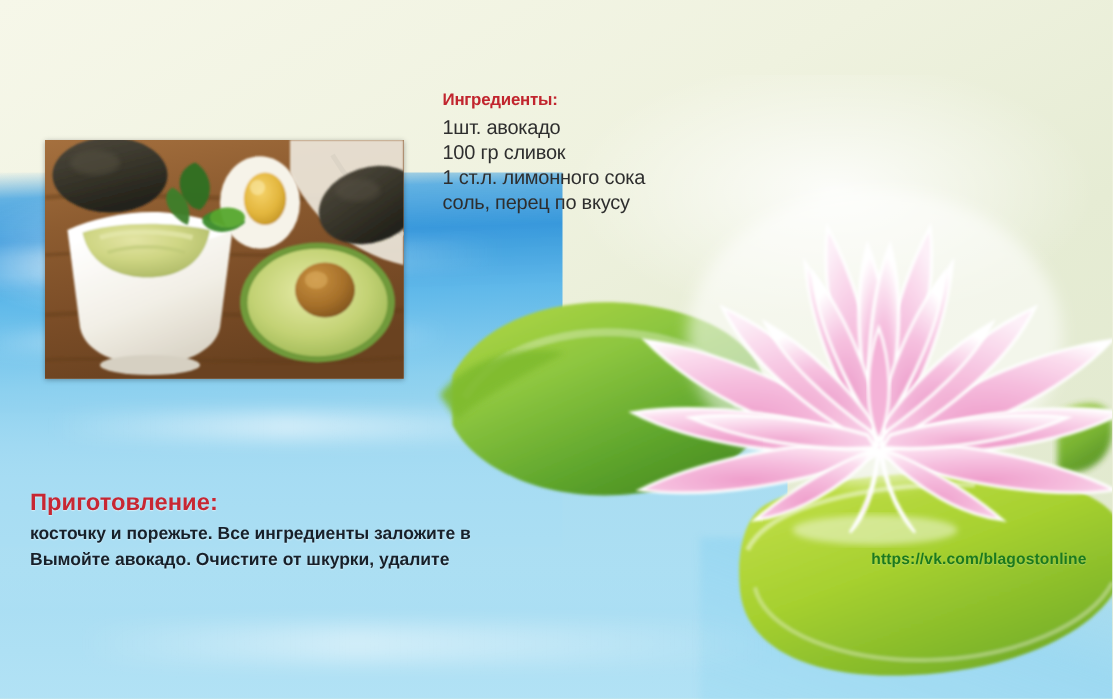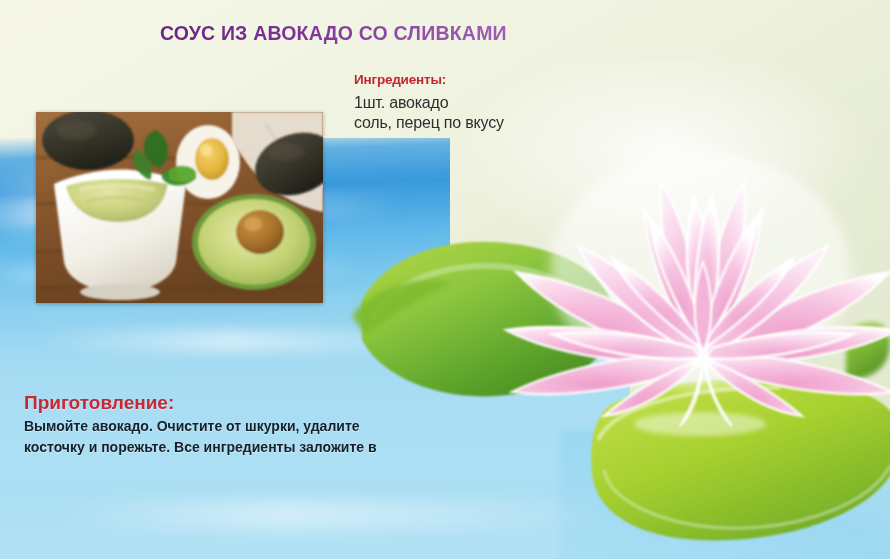--- a/index.html
+++ b/index.html
@@ -344,28 +344,30 @@
 
       <g filter="url(#ph-soft)" opacity=".95">
         <path d="M118 54 C 104 42, 104 24, 120 18 C 134 26, 136 46, 124 56 Z" fill="#2e6f23"></path>
         <path d="M126 62 C 140 50, 158 54, 160 66 C 150 76, 132 76, 126 66 Z" fill="#3a8a2a"></path>
         <path d="M110 66 C 98 58, 92 44, 102 38 C 114 44, 118 58, 114 68 Z" fill="#3c7f2b"></path>
         <ellipse cx="146" cy="62" rx="14" ry="8" fill="#56a82f"></ellipse>
       </g>
     </svg>
   </div>
 
-  <div class="title">СОУС ИЗ АВОКАДО СО СЛИВКАМИ</div>
 
   <div class="ingredients">
     <div class="ing-head">Ингредиенты:</div>
     <div class="ing-item">1шт. авокадо</div>
+    <div class="ing-item">100 гр сливок</div>
+    <div class="ing-item">1 ст.л. лимонного сока</div>
     <div class="ing-item">соль, перец по вкусу</div>
   </div>
 
   <div class="prep">
     <div class="prep-head">Приготовление:</div>
+    <div class="prep-body">косточку и порежьте. Все ингредиенты заложите в</div>
     <div class="prep-body">Вымойте авокадо. Очистите от шкурки, удалите</div>
-    <div class="prep-body">косточку и порежьте. Все ингредиенты заложите в</div>
   </div>
 
+  <div class="url">https://vk.com/blagostonline</div>
 
 </div>
 
 </body></html>

